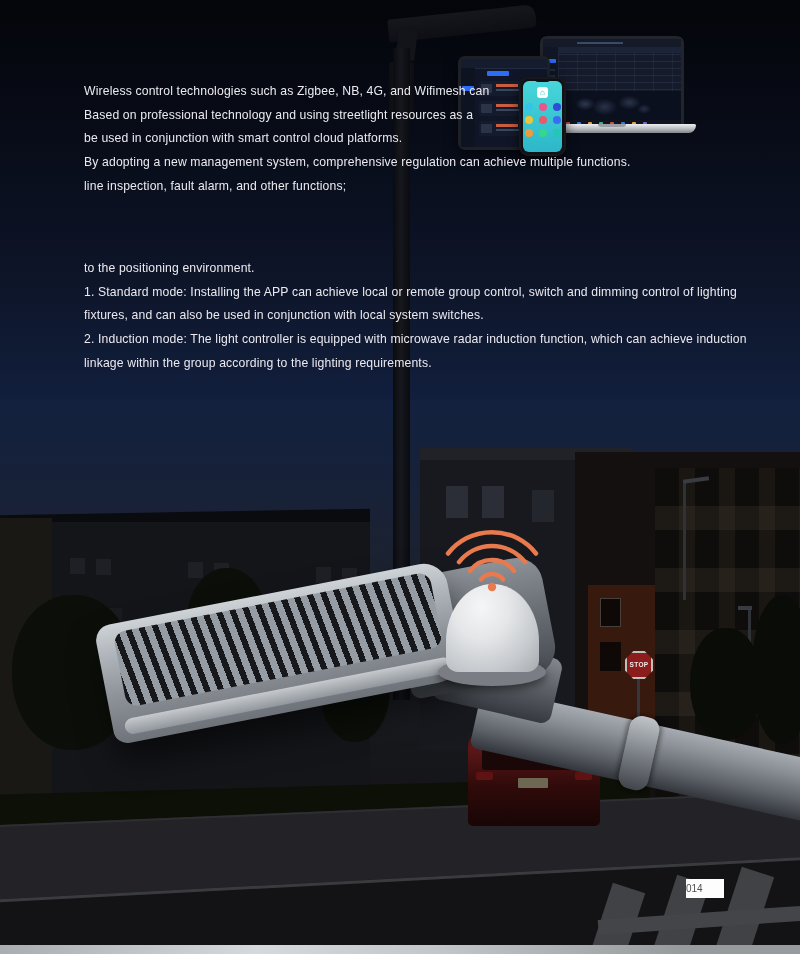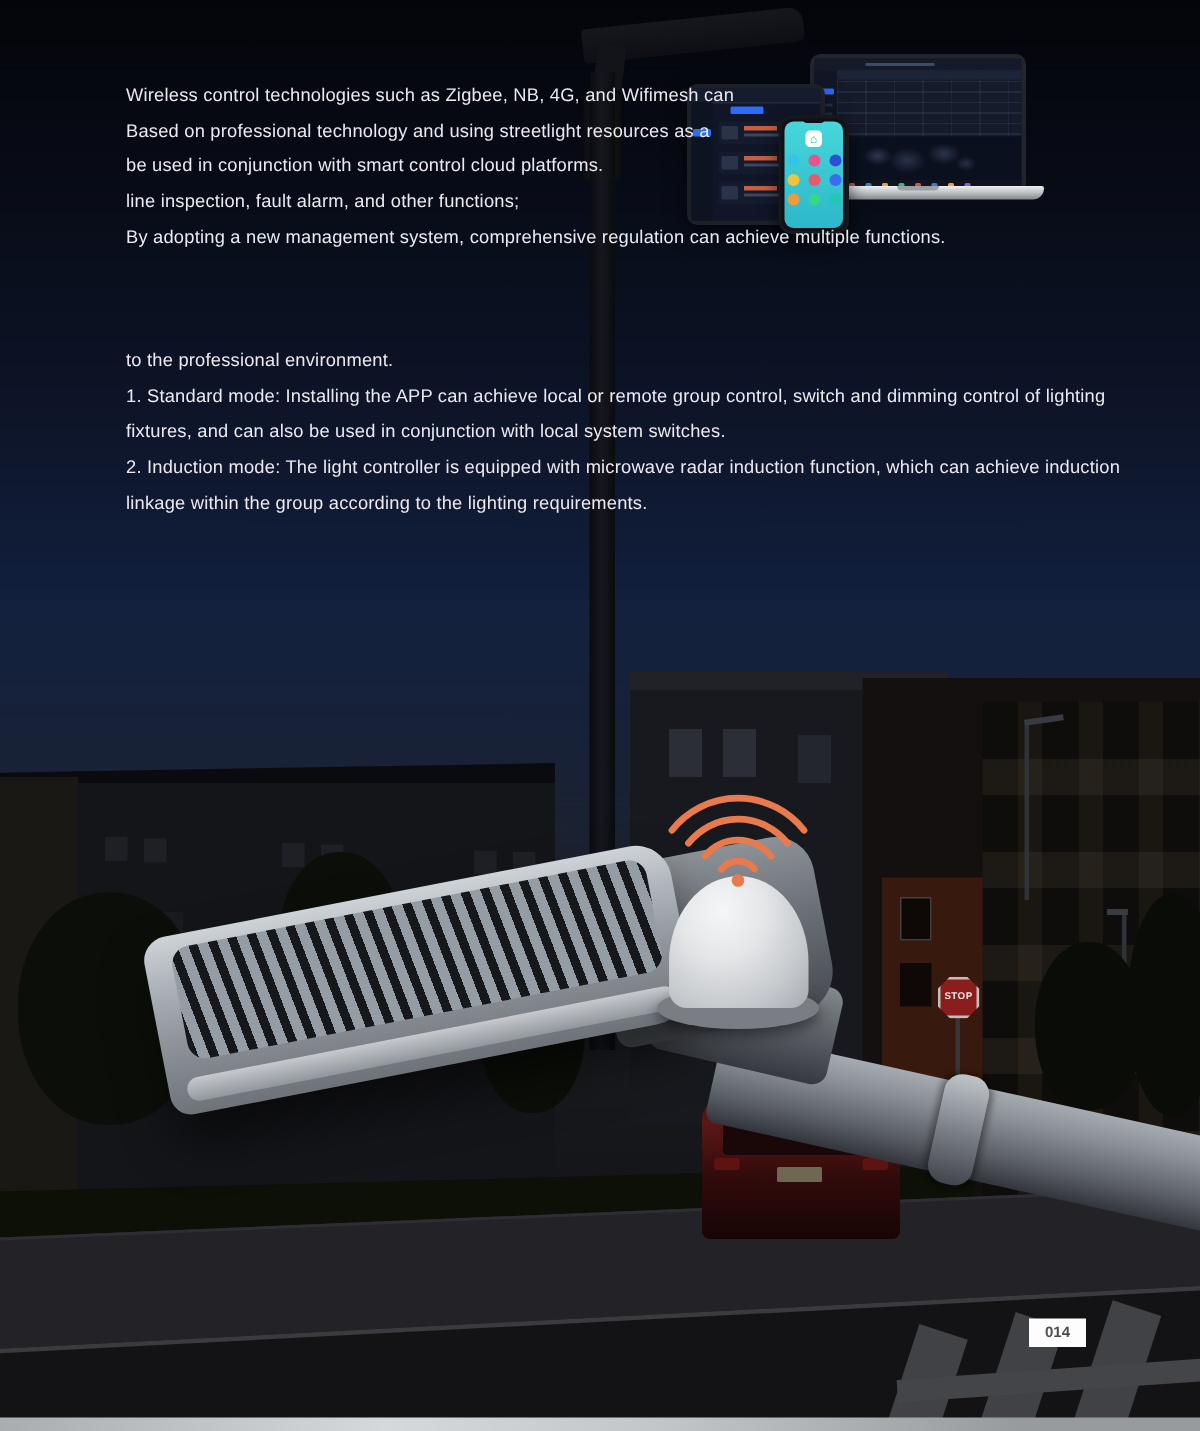--- a/index.html
+++ b/index.html
@@ -2,21 +2,21 @@
 <html><head>
 <meta charset="utf-8">
 <style>
   html,body{margin:0;padding:0;background:#000;}
   .page{
     position:relative;width:800px;height:954px;overflow:hidden;
     font-family:"Liberation Sans",sans-serif;
     background:linear-gradient(180deg,#04050a 0%,#080c18 14%,#0d1427 28%,#122040 44%,#13213f 50%);
   }
   
-  .copy{position:absolute;color:#eceaf0;font-size:12.2px;letter-spacing:.15px;z-index:6;}
+  .copy{position:absolute;color:#eceaf0;font-size:12.2px;letter-spacing:.15px;z-index:6;margin-top:28px;}
   .copy .ln{white-space:nowrap;height:23.7px;line-height:23.7px;font-weight:400;}
   #intro{left:84px;top:52px;}
   #modes{left:84px;top:229px;}
   
   .sil{position:absolute;z-index:2;}
   .sil-head{left:388px;top:12px;width:148px;height:23px;transform:rotate(-6deg);
     background:linear-gradient(180deg,#15171d,#0d0f14);border-radius:3px 10px 5px 3px;}
   .sil-arm{left:397px;top:30px;width:19px;height:30px;background:#12141a;transform:rotate(7deg);}
   .sil-sleeve{left:389px;top:62px;width:25px;height:58px;border-radius:3px;
     background:linear-gradient(90deg,#0c0d11,#1a1c22 45%,#0c0d11);}
@@ -121,41 +121,41 @@
     background:linear-gradient(180deg,#bfc4c9,#777c82 55%,#42464c 100%);
     box-shadow:-3px 0 4px rgba(0,0,0,.35),3px 0 4px rgba(0,0,0,.35);}
   .dome-base{left:438px;top:258px;width:108px;height:28px;border-radius:50%;background:#7a7e84;z-index:8;
     box-shadow:0 4px 10px rgba(0,0,0,.5);}
   .dome{left:446px;top:184px;width:93px;height:88px;z-index:9;
     border-radius:47px 47px 12px 12px / 58px 58px 12px 12px;
     background:radial-gradient(ellipse at 38% 26%,#f5f6f7 0%,#e4e6e8 35%,#c6c9cd 70%,#a6aaaf 100%);}
   .wifi{left:436px;top:116px;width:112px;height:80px;z-index:10;}
   
   .pagenum{position:absolute;left:686px;top:879px;width:38px;height:19px;background:#fdfdfd;
-    color:#4f4f4f;font-size:10px;line-height:19px;text-align:center;z-index:20;font-weight:bold;}
+    color:#4f4f4f;font-size:10px;line-height:19px;text-align:left;z-index:20;}
 </style>
 </head>
 <body>
 
 <div class="page">
 
   <div class="sil sil-head"></div>
   <div class="sil sil-arm"></div>
   <div class="sil sil-sleeve"></div>
   <div class="sil pole-top"></div>
 
   <div class="copy" id="intro">
     <div class="ln">Wireless control technologies such as Zigbee, NB, 4G, and Wifimesh can</div>
     <div class="ln">Based on professional technology and using streetlight resources as a</div>
     <div class="ln">be used in conjunction with smart control cloud platforms.</div>
+    <div class="ln">By adopting a new management system, comprehensive regulation can achieve multiple functions.</div>
     <div class="ln">line inspection, fault alarm, and other functions;</div>
-    <div class="ln">By adopting a new management system, comprehensive regulation can achieve multiple functions.</div>
   </div>
   <div class="copy" id="modes">
-    <div class="ln">to the professional environment.</div>
+    <div class="ln">to the positioning environment.</div>
     <div class="ln">1. Standard mode: Installing the APP can achieve local or remote group control, switch and dimming control of lighting</div>
     <div class="ln">fixtures, and can also be used in conjunction with local system switches.</div>
     <div class="ln">2. Induction mode: The light controller is equipped with microwave radar induction function, which can achieve induction</div>
     <div class="ln">linkage within the group according to the lighting requirements.</div>
   </div>
 
   <div class="tablet">
     <div class="tab-head"></div>
     <div class="tab-chip"></div>
     <div class="tab-rail">

